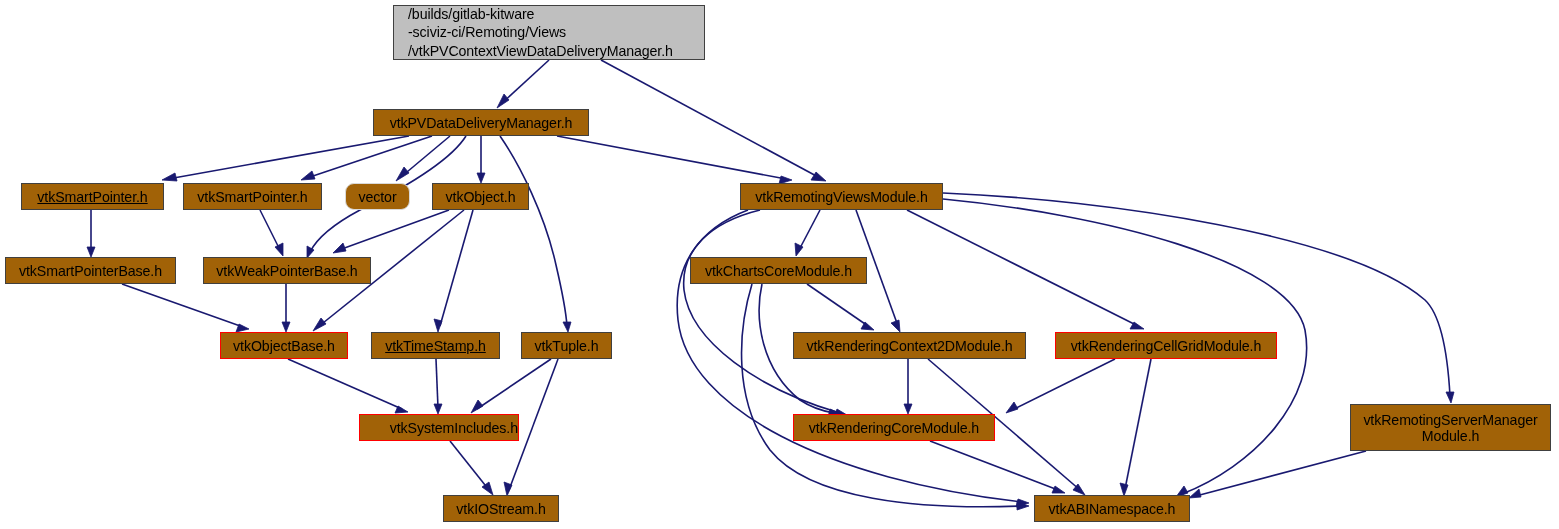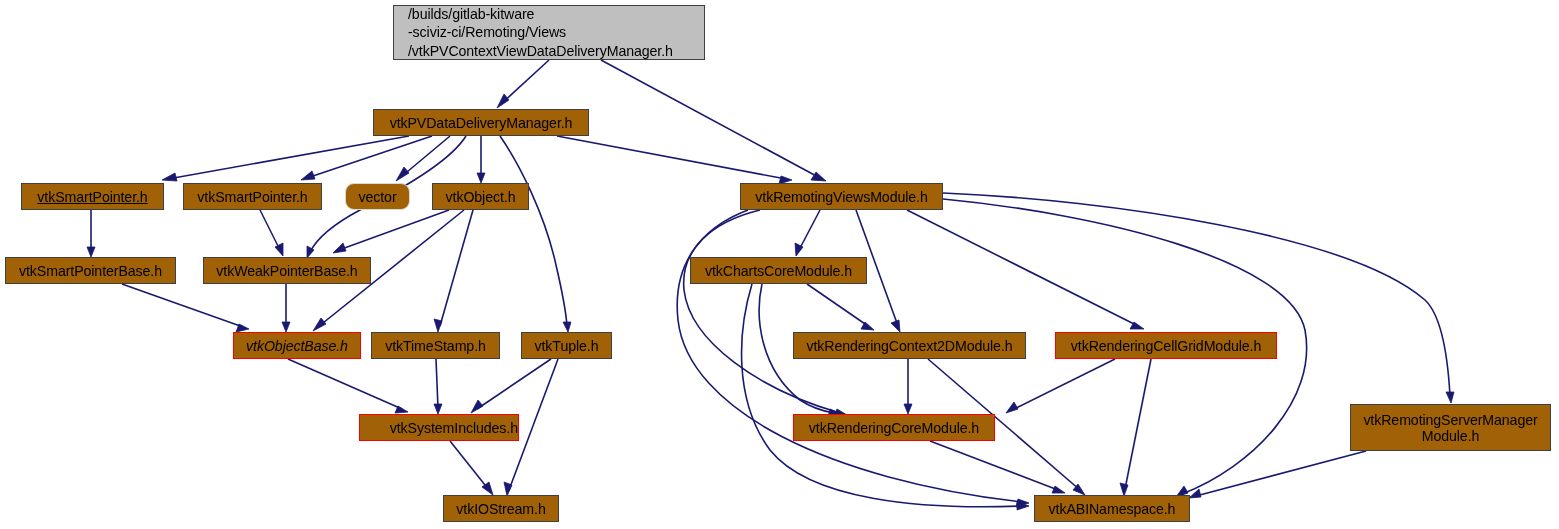--- a/index.html
+++ b/index.html
@@ -293,25 +293,25 @@
   </div>
 
   <div class="node" style="left:203px; top:257px; width:168px; height:27px;">
     <span class="node-label">vtkWeakPointerBase.h</span>
   </div>
 
   <div class="node" style="left:690px; top:257px; width:177px; height:27px;">
     <span class="node-label">vtkChartsCoreModule.h</span>
   </div>
 
-  <div class="node red" style="left:233px; top:332px; width:128px; height:27px;font-style:italic;">
+  <div class="node red" style="left:220px; top:332px; width:128px; height:27px;">
     <span class="node-label">vtkObjectBase.h</span>
   </div>
 
-  <div class="node" style="left:371px; top:332px; width:129px; height:27px;">
+  <div class="node" style="left:371px; top:332px; width:129px; height:27px;text-decoration:underline;">
     <span class="node-label">vtkTimeStamp.h</span>
   </div>
 
   <div class="node" style="left:521px; top:332px; width:91px; height:27px;">
     <span class="node-label">vtkTuple.h</span>
   </div>
 
   <div class="node" style="left:793px; top:332px; width:233px; height:27px;">
     <span class="node-label">vtkRenderingContext2DModule.h</span>
   </div>

